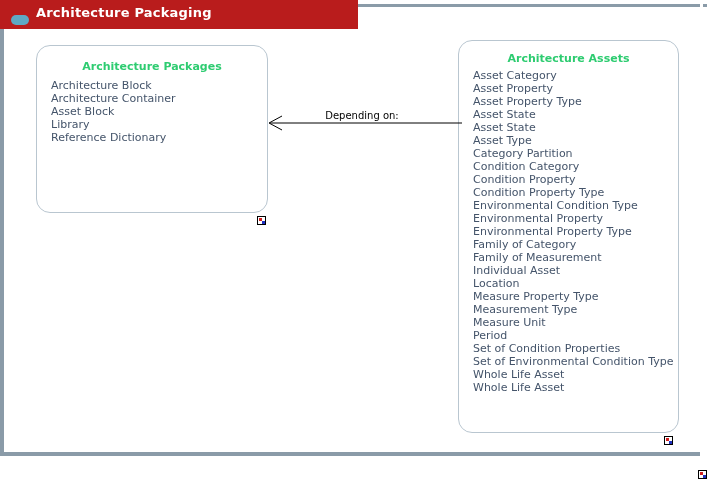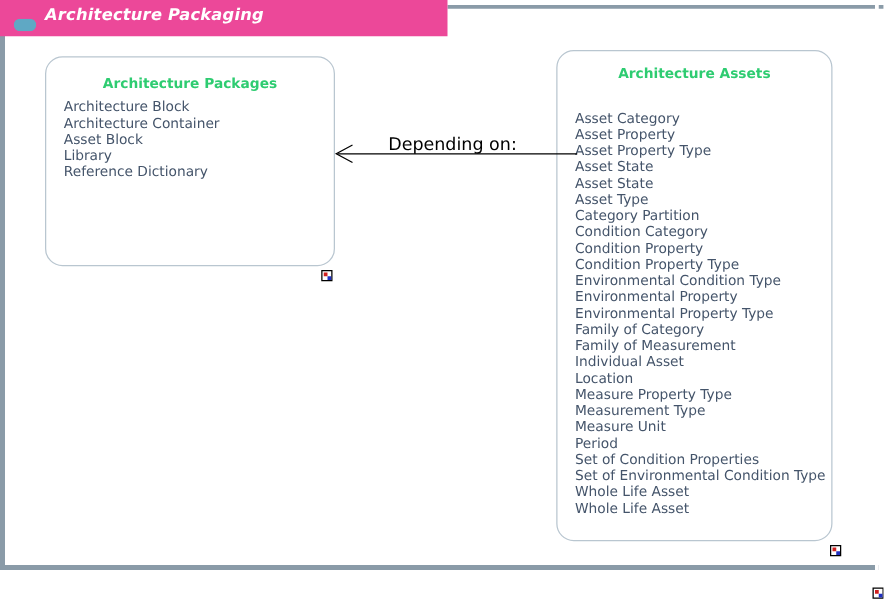--- a/index.html
+++ b/index.html
@@ -48,22 +48,21 @@
     background: #ffffff;
   }
 
   
   #titlebar {
     position: absolute;
     left: 0px;
     top: 0px;
     width: 358px;
     height: 29px;
-    background: #ec4899;
-    font-style: italic;
+    background: #b91c1c;
   }
   #titlebar-icon {
     position: absolute;
     left: 11px;
     top: 10px;
     width: 18px;
     height: 10px;
   }
   #titlebar-label {
     position: absolute;
@@ -110,44 +109,44 @@
   #box-packages {
     left: 36px;
     top: 45px;
     width: 232px;
     height: 168px;
   }
   #box-packages .pkg-title { top: 14px; }
   #box-packages .pkg-list  { left: 14px; top: 33px; }
 
   #box-assets {
-    left: 445px;
+    left: 458px;
     top: 40px;
     width: 221px;
     height: 393px;
     text-decoration: underline;
   }
   #box-assets .pkg-title { top: 11px; }
-  #box-assets .pkg-list  { left: 14px; top: 28px; margin-top: 19px; }
+  #box-assets .pkg-list  { left: 14px; top: 28px; }
 
   
   #connector {
     position: absolute;
     left: 262px;
     top: 106px;
     width: 200px;
     height: 40px;
   }
   #connector-labels {
     position: absolute;
     left: 262px;
     top: 110px;
     width: 200px;
     text-align: center;
-    font-size: 14px;
+    font-size: 10px;
     line-height: 12px;
     color: #000000;
     white-space: nowrap;
   }
 
   
   .handle-icon {
     position: absolute;
     width: 9px;
     height: 9px;

